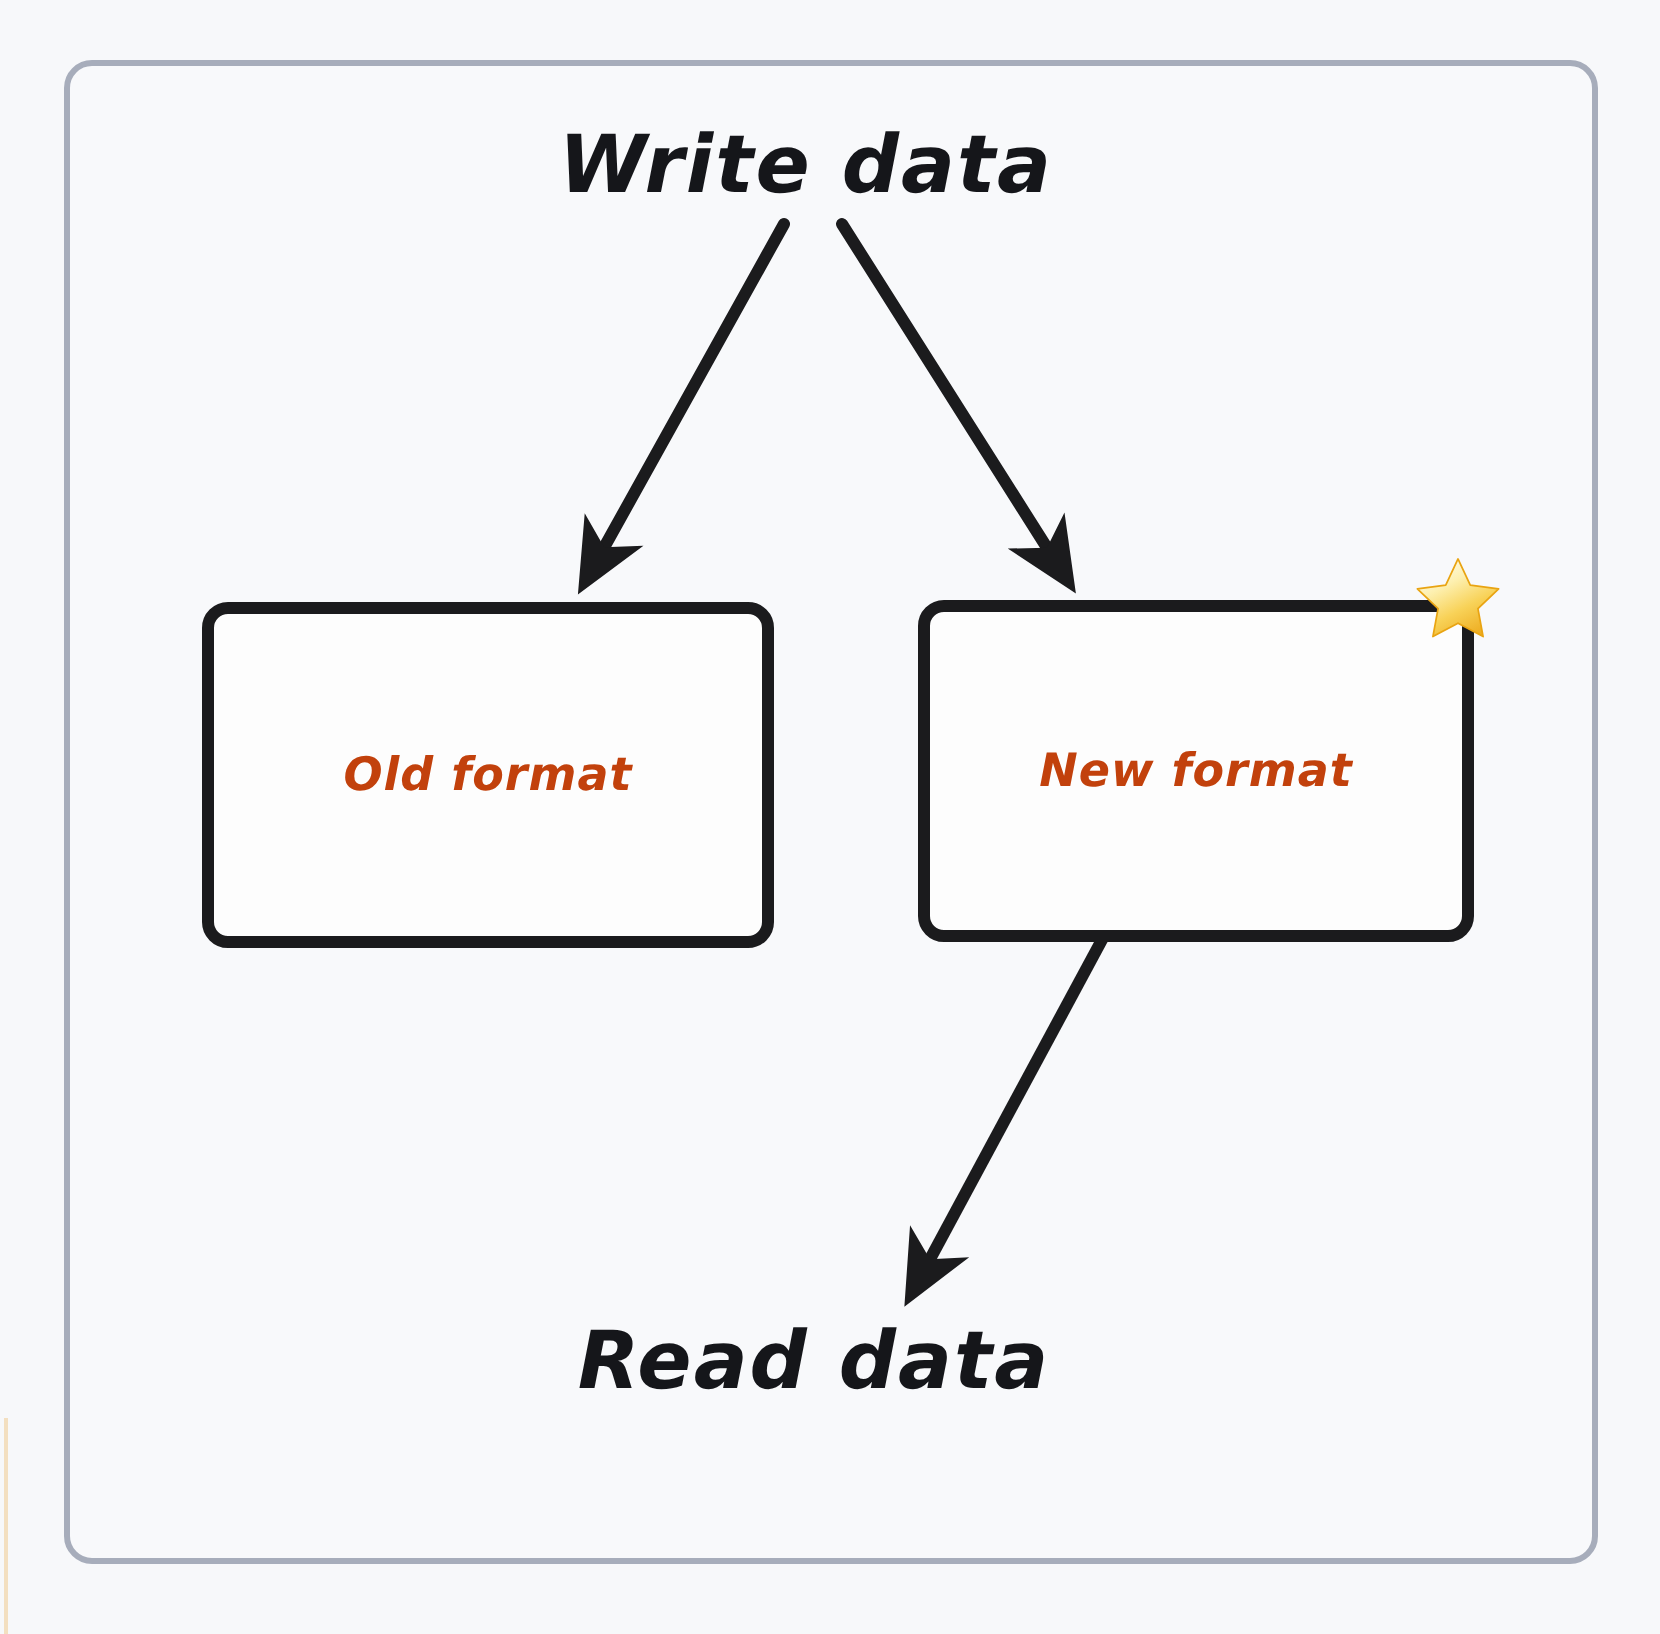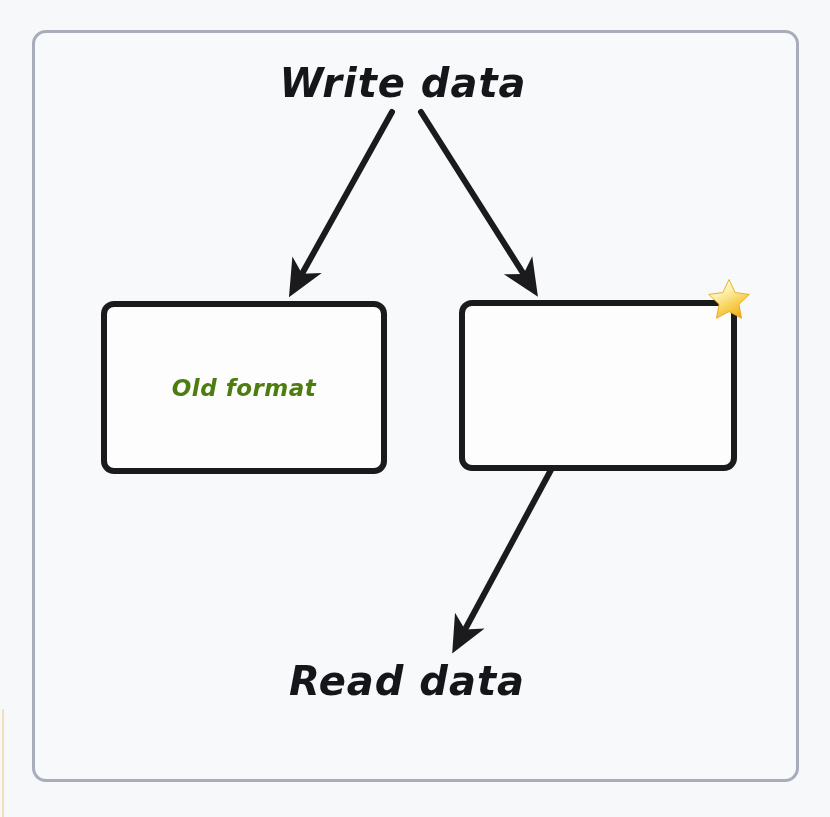--- a/index.html
+++ b/index.html
@@ -75,21 +75,21 @@
     transform: translateX(-8px);
   }
 
   .box-label {
     position: absolute;
     font-family: "DejaVu Sans", sans-serif;
     font-weight: 600;
     font-style: italic;
     font-size: 23px;
     letter-spacing: 0.5px;
-    color: #4d7c0f;
+    color: #c2410c;
     white-space: nowrap;
   }
 
   
   .node-box {
     position: absolute;
     border: 6px solid #1b1b1d;
     border-radius: 13px;
     background: #fdfdfd;
     box-sizing: border-box;
@@ -176,20 +176,21 @@
       <path d="M552,468 L461,637" stroke="#1b1b1d" stroke-width="6" fill="none" stroke-linecap="round" marker-end="url(#arrowhead)"></path>
     </g>
   </svg>
 
   <div class="hand-title" id="write-data-label">Write data</div>
 
   <div class="node-box" id="old-format-box"></div>
   <div class="box-label" id="old-format-label">Old format</div>
 
   <div class="node-box" id="new-format-box"></div>
+  <div class="box-label" id="new-format-label">New format</div>
 
   <svg id="star-badge" viewBox="0 0 48 48" xmlns="http://www.w3.org/2000/svg">
     <defs>
       <linearGradient id="starGrad" x1="0.25" y1="0" x2="0.8" y2="1">
         <stop offset="0%" stop-color="#fffdf0"></stop>
         <stop offset="30%" stop-color="#fdf0b0"></stop>
         <stop offset="62%" stop-color="#f8d258"></stop>
         <stop offset="100%" stop-color="#eca81a"></stop>
       </linearGradient>
     </defs>

